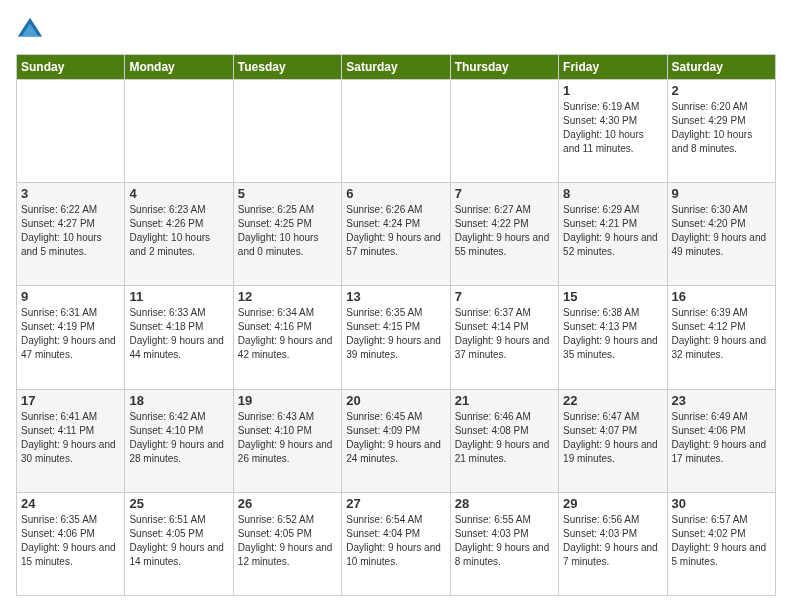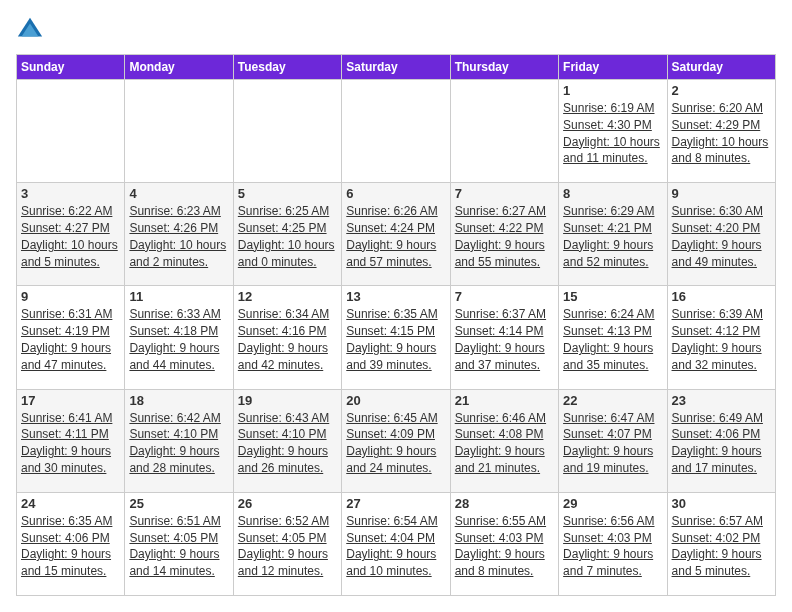--- a/index.html
+++ b/index.html
@@ -53,21 +53,21 @@
       font-size: 14px;
       color: #555;
     }
     .calendar {
       flex: 1;
       border-collapse: collapse;
       width: 100%;
       table-layout: fixed;
     }
     .calendar th {
-      background: #6d28d9;
+      background: #4d7c0f;
       color: #fff;
       font-size: 12px;
       font-weight: bold;
       padding: 5px 4px;
       text-align: left;
       border: 1px solid #ccc;
     }
     .calendar td {
       border: 1px solid #ccc;
       vertical-align: top;
@@ -81,24 +81,23 @@
       background: #f5f5f5;
     }
     .day-num {
       font-size: 13px;
       font-weight: bold;
       display: block;
       margin-bottom: 2px;
     }
     .empty { background: #fff !important; }
     .cell-text {
-      font-size: 12px;
+      font-size: 10px;
       line-height: 1.4;
       color: #333;
-      text-decoration: underline;
     }
   </style>
 </head>
 <body>
 
 <div class="page">
   <div class="header">
     <div class="logo">
       <svg class="logo-icon" viewBox="0 0 30 30">
         <polygon points="15,2 28,22 2,22" fill="#1a6faf"></polygon>
@@ -217,21 +216,21 @@
 Daylight: 9 hours and 39 minutes.</div>
           </td>
           <td>
             <span class="day-num">7</span>
             <div class="cell-text">Sunrise: 6:37 AM
 Sunset: 4:14 PM
 Daylight: 9 hours and 37 minutes.</div>
           </td>
           <td>
             <span class="day-num">15</span>
-            <div class="cell-text">Sunrise: 6:24 AM
+            <div class="cell-text">Sunrise: 6:38 AM
 Sunset: 4:13 PM
 Daylight: 9 hours and 35 minutes.</div>
           </td>
           <td>
             <span class="day-num">16</span>
             <div class="cell-text">Sunrise: 6:39 AM
 Sunset: 4:12 PM
 Daylight: 9 hours and 32 minutes.</div>
           </td>
         </tr>

